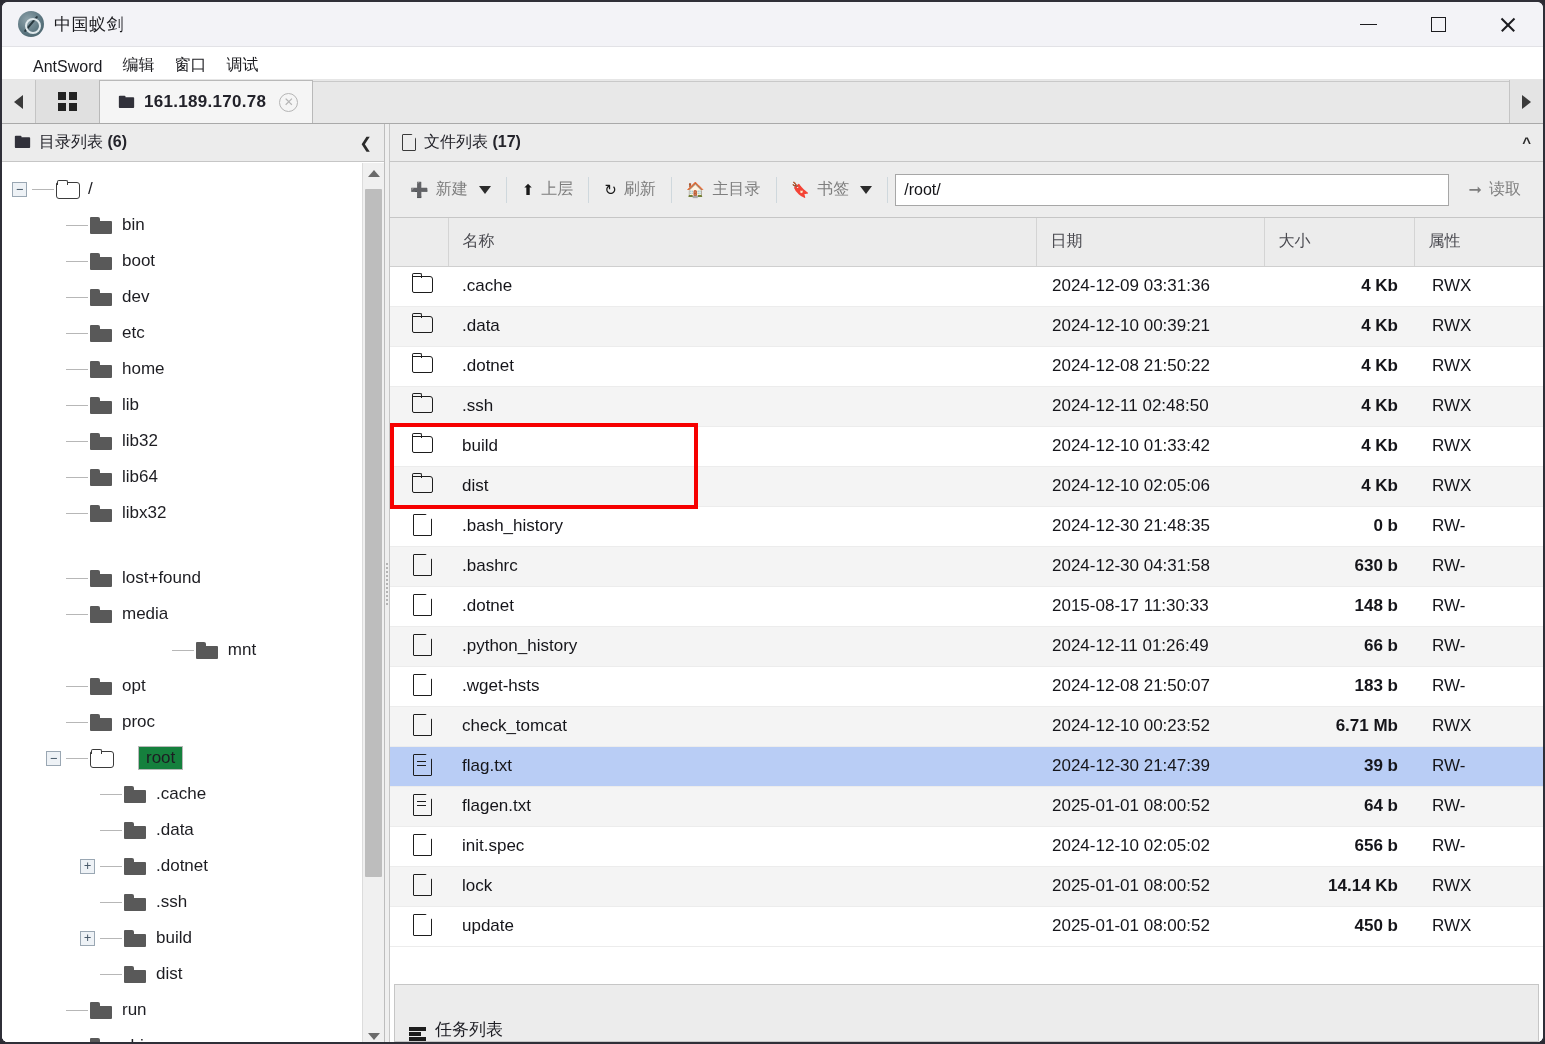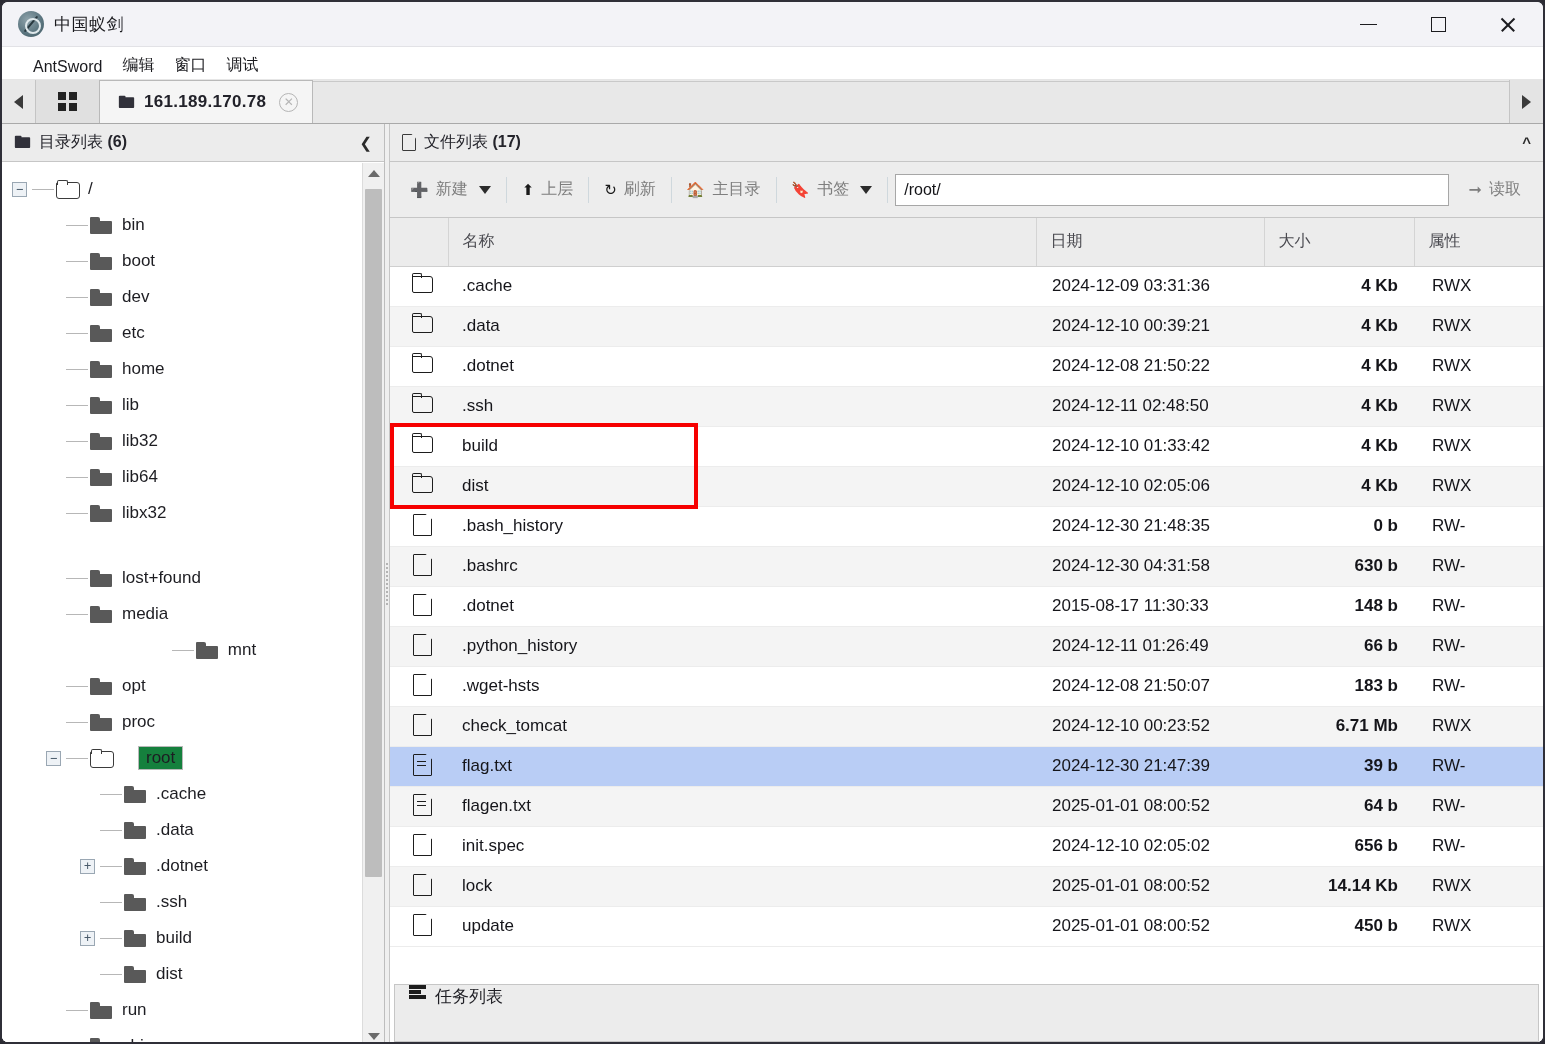--- a/index.html
+++ b/index.html
@@ -366,21 +366,21 @@
     border: 4px solid #f60000;
     pointer-events: none;
     z-index: 5;
   }
 
   
   .task-bar {
     height: 58px;
     background: #ececec;
     border-top: 1px solid #c6c6c6;
-    display: flex; align-items: flex-start;
+    display: flex; align-items: flex-end;
     padding: 0 14px; gap: 9px;
     margin: 6px 4px 4px 4px;
     border: 1px solid #c6c6c6;
   }
   .list-icon { width: 17px; height: 14px; display: flex; flex-direction: column; justify-content: space-between; flex: none; }
   .list-icon i { display: block; height: 4px; background: #1d1d1d; }
   .list-icon i:nth-child(2) { width: 72%; }
   .task-label { font-size: 17px; color: #1e1e24; }
 </style>
 </head>

